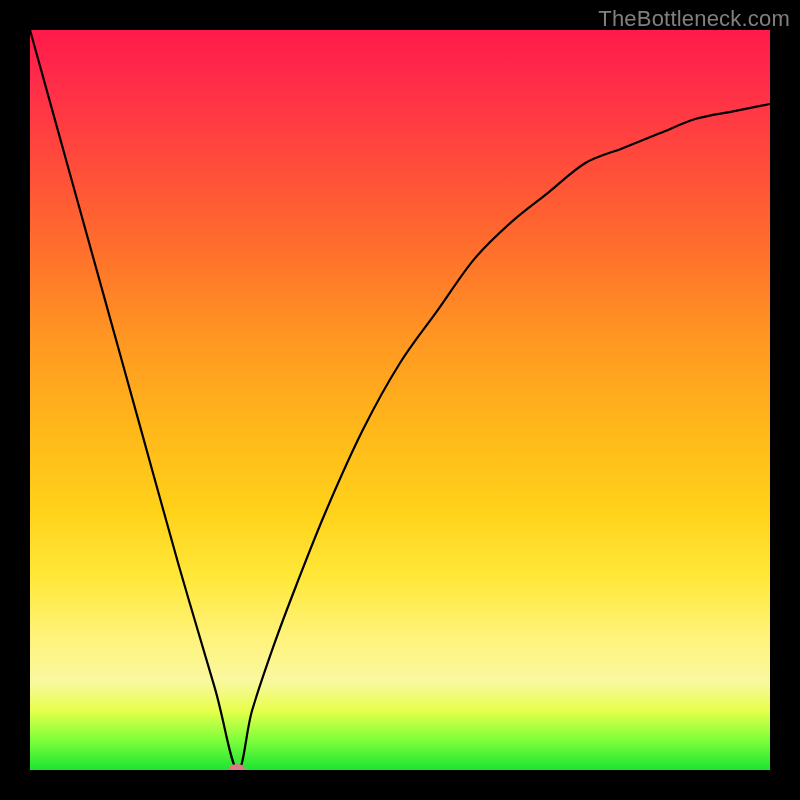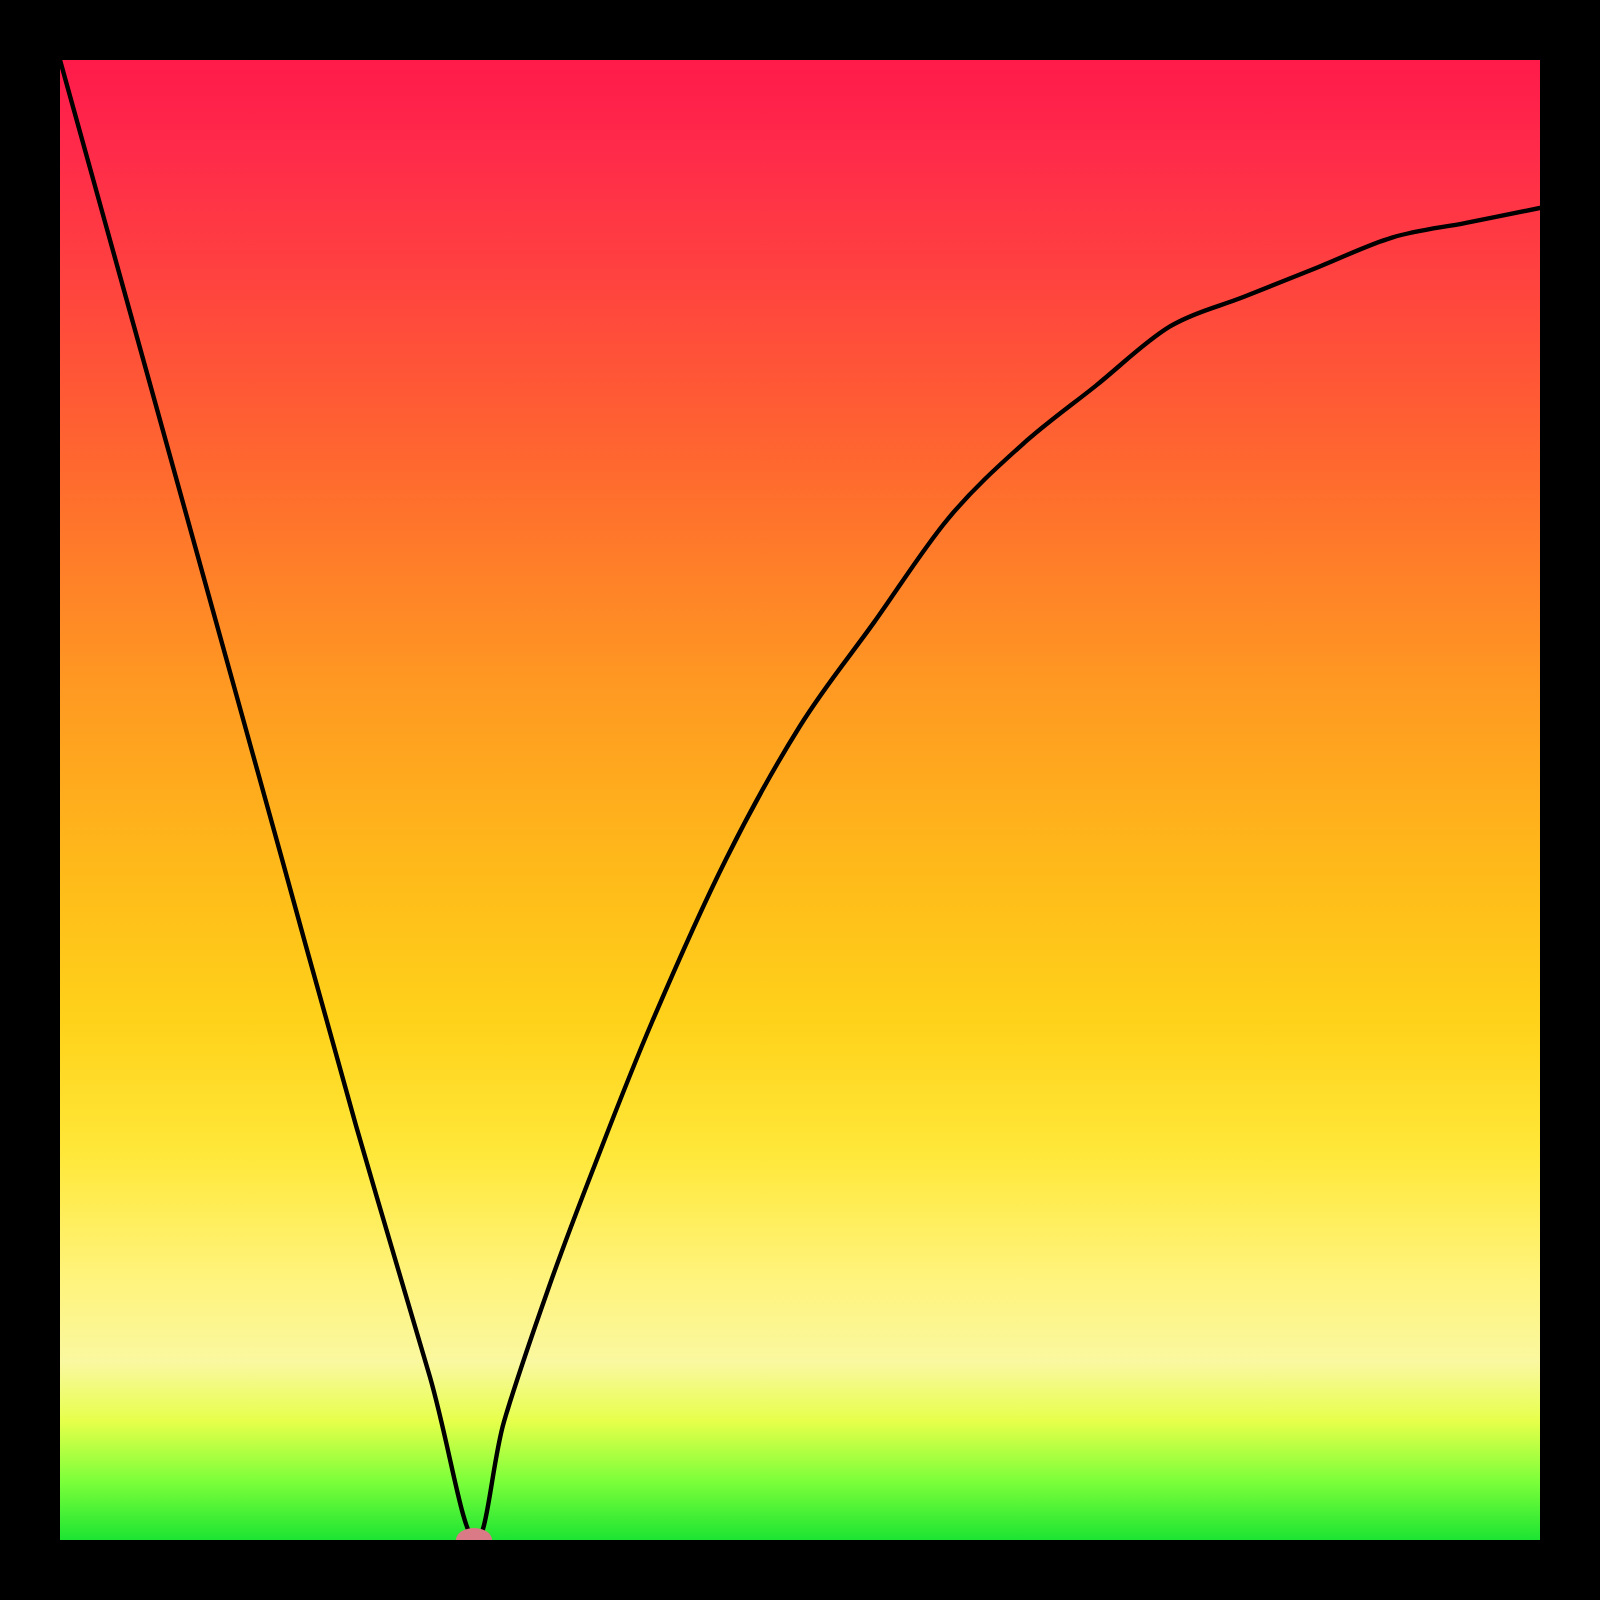--- a/index.html
+++ b/index.html
@@ -73,13 +73,14 @@
 <body>
 
 <div class="frame">
   <div class="plot-area">
     <div class="gradient-bg"></div>
     <svg class="curve" viewBox="0 0 740 740" preserveAspectRatio="none">
       <path id="curve-path" fill="none" stroke="#000" stroke-width="2.2" stroke-linecap="round" stroke-linejoin="round" d="M 0 0 C 6.166666666666667 22.200000000000006, 24.666666666666664 88.80000000000004, 37 133.20000000000005 C 49.333333333333336 177.60000000000005, 61.666666666666664 222, 74 266.4 C 86.33333333333333 310.79999999999995, 98.66666666666667 355.2, 111 399.59999999999997 C 123.33333333333333 443.99999999999994, 135.66666666666666 489.63333333333327, 148 532.8 C 160.33333333333334 575.9666666666666, 175.13333333333333 624.0666666666667, 185 658.6 C 194.86666666666667 693.1333333333333, 201.03333333333336 736.3, 207.20000000000002 740 C 213.36666666666667 743.7, 215.83333333333334 701.7666666666667, 222 680.8 C 228.16666666666666 659.8333333333333, 236.8 635.1666666666667, 244.20000000000002 614.2 C 251.60000000000002 593.2333333333333, 257.76666666666665 577.2, 266.4 555 C 275.0333333333333 532.8, 284.9 506.9, 296 481 C 307.1 455.1, 320.6666666666667 424.26666666666665, 333 399.59999999999997 C 345.3333333333333 374.9333333333333, 357.66666666666663 352.7333333333333, 370 332.99999999999994 C 382.33333333333337 313.2666666666666, 394.66666666666674 298.46666666666664, 407.00000000000006 281.2 C 419.33333333333337 263.93333333333334, 431.6666666666667 244.20000000000005, 444 229.40000000000003 C 456.3333333333333 214.60000000000002, 468.6666666666667 203.5, 481 192.39999999999998 C 493.3333333333333 181.29999999999995, 505.6666666666667 172.6666666666666, 518 162.79999999999995 C 530.3333333333334 152.9333333333333, 542.6666666666666 140.60000000000005, 555 133.20000000000005 C 567.3333333333334 125.80000000000005, 579.6666666666666 123.33333333333331, 592 118.39999999999998 C 604.3333333333334 113.46666666666664, 616.6666666666666 108.53333333333336, 629 103.60000000000002 C 641.3333333333334 98.66666666666669, 653.6666666666666 92.49999999999996, 666 88.79999999999995 C 678.3333333333334 85.09999999999995, 690.6666666666666 83.86666666666663, 703 81.39999999999998 C 715.3333333333334 78.93333333333332, 733.8333333333334 75.23333333333333, 740 74"></path>
     </svg>
     <div id="marker" class="marker" style="left: 207.2px; top: 740px;"></div>
   </div>
+  <div class="watermark">TheBottleneck.com</div>
 </div>
 
 </body></html>

